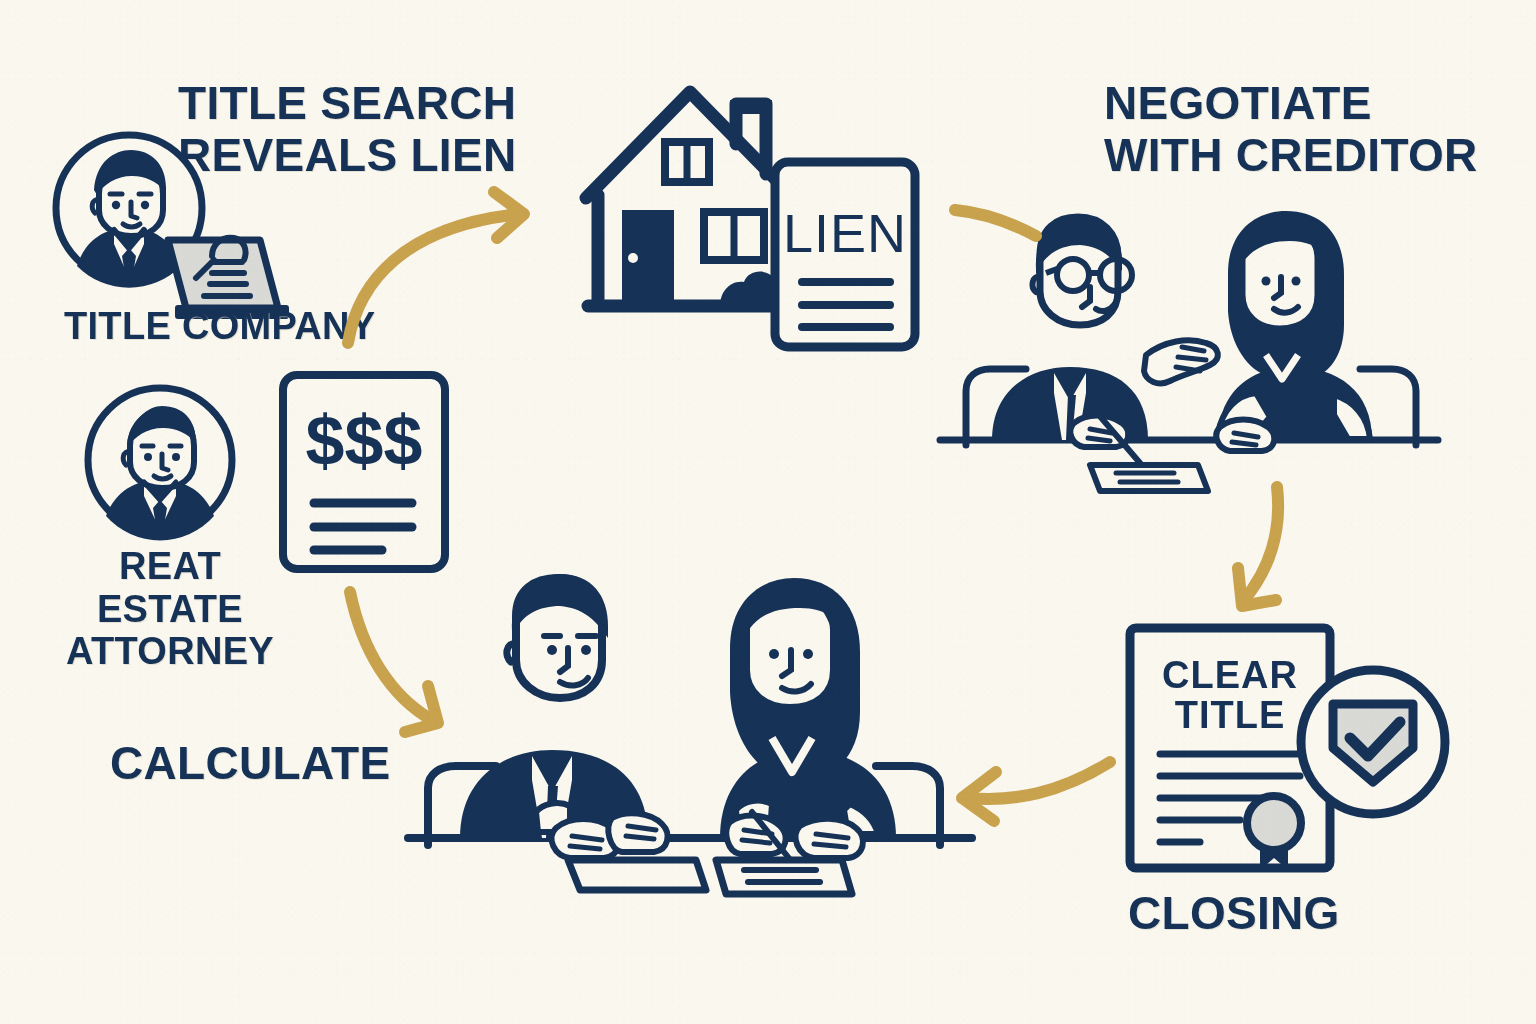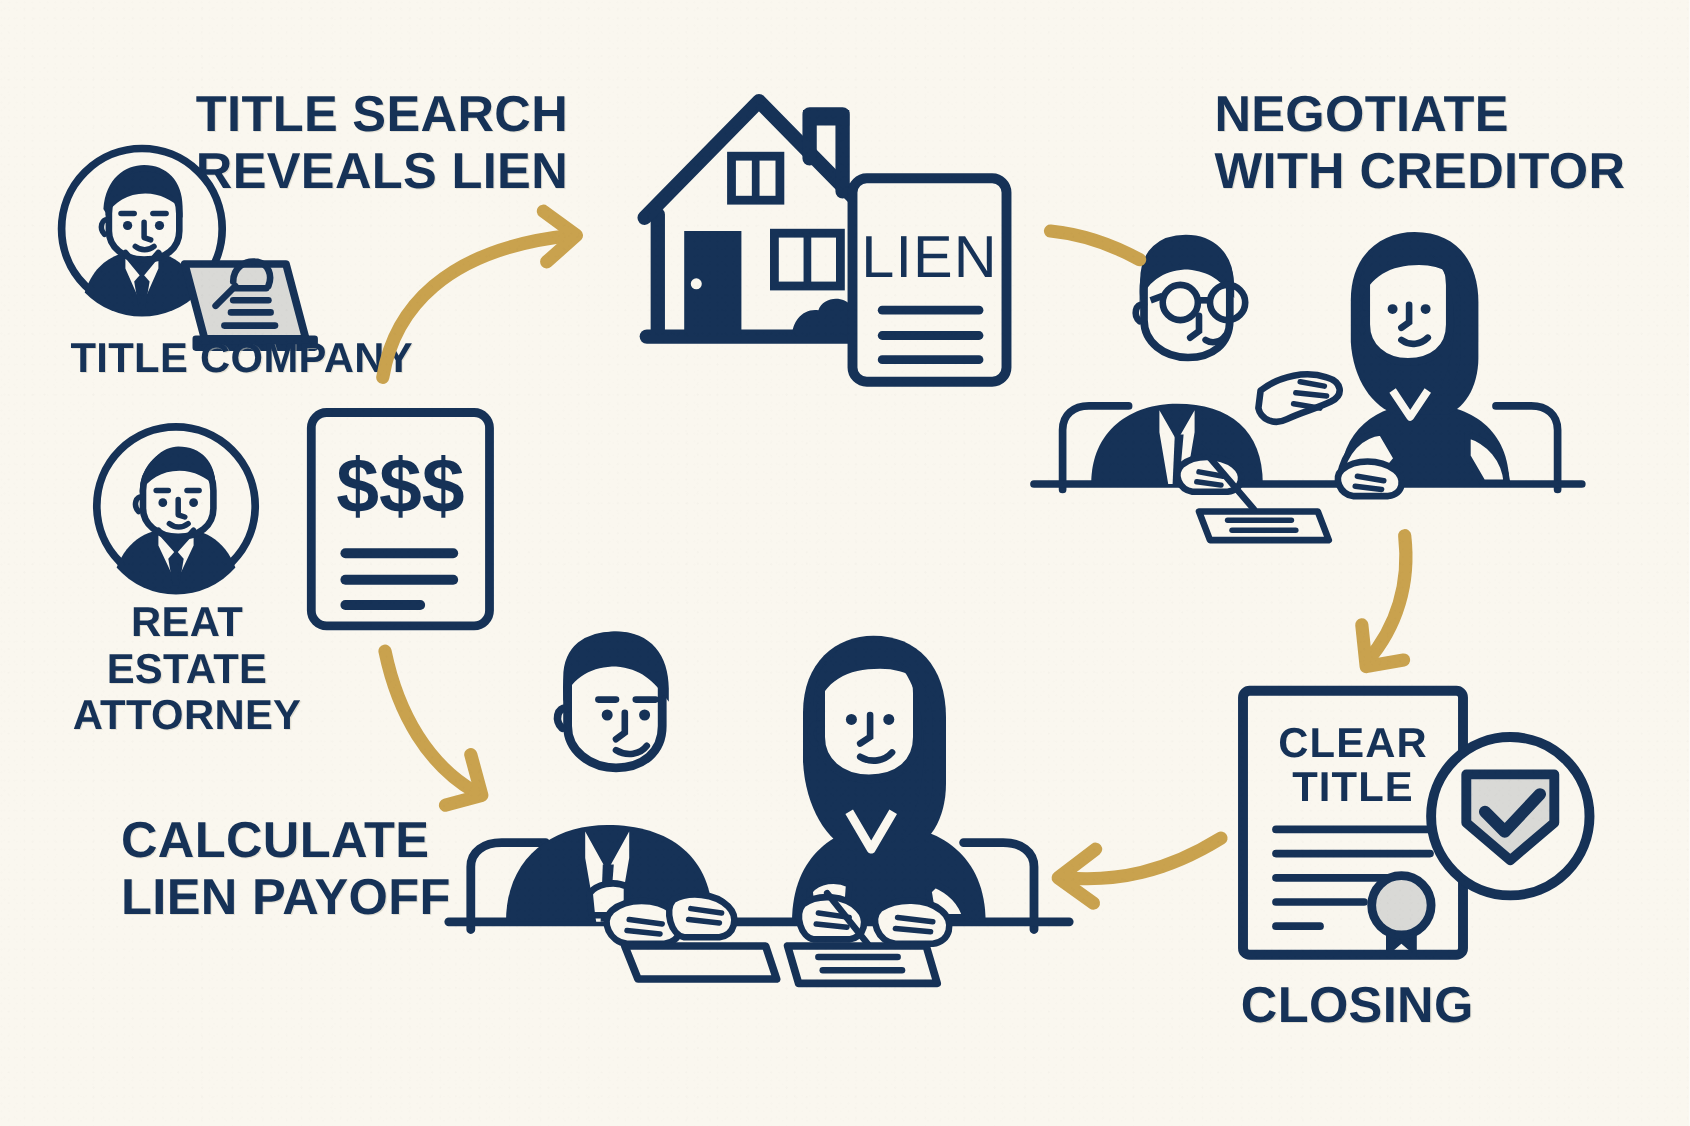--- a/index.html
+++ b/index.html
@@ -56,21 +56,20 @@
     <div>REVEALS LIEN</div>
   </div>
 
   <div class="heading big" style="left:1104px; top:78px;">
     <div>NEGOTIATE</div>
     <div>WITH CREDITOR</div>
   </div>
 
   <div class="heading big" style="left:110px; top:738px;">
     <div>CALCULATE</div>
-    <div>LIEN PAYOFF</div>
   </div>
 
   <div class="heading big" style="left:1128px; top:888px;">
     <div>CLOSING</div>
   </div>
 
   <div class="node" style="left:44px; top:128px;">
     <svg width="240" height="190" viewBox="0 0 240 190">
       <g fill="none" stroke="#163257" stroke-width="7" stroke-linecap="round" stroke-linejoin="round">
 

